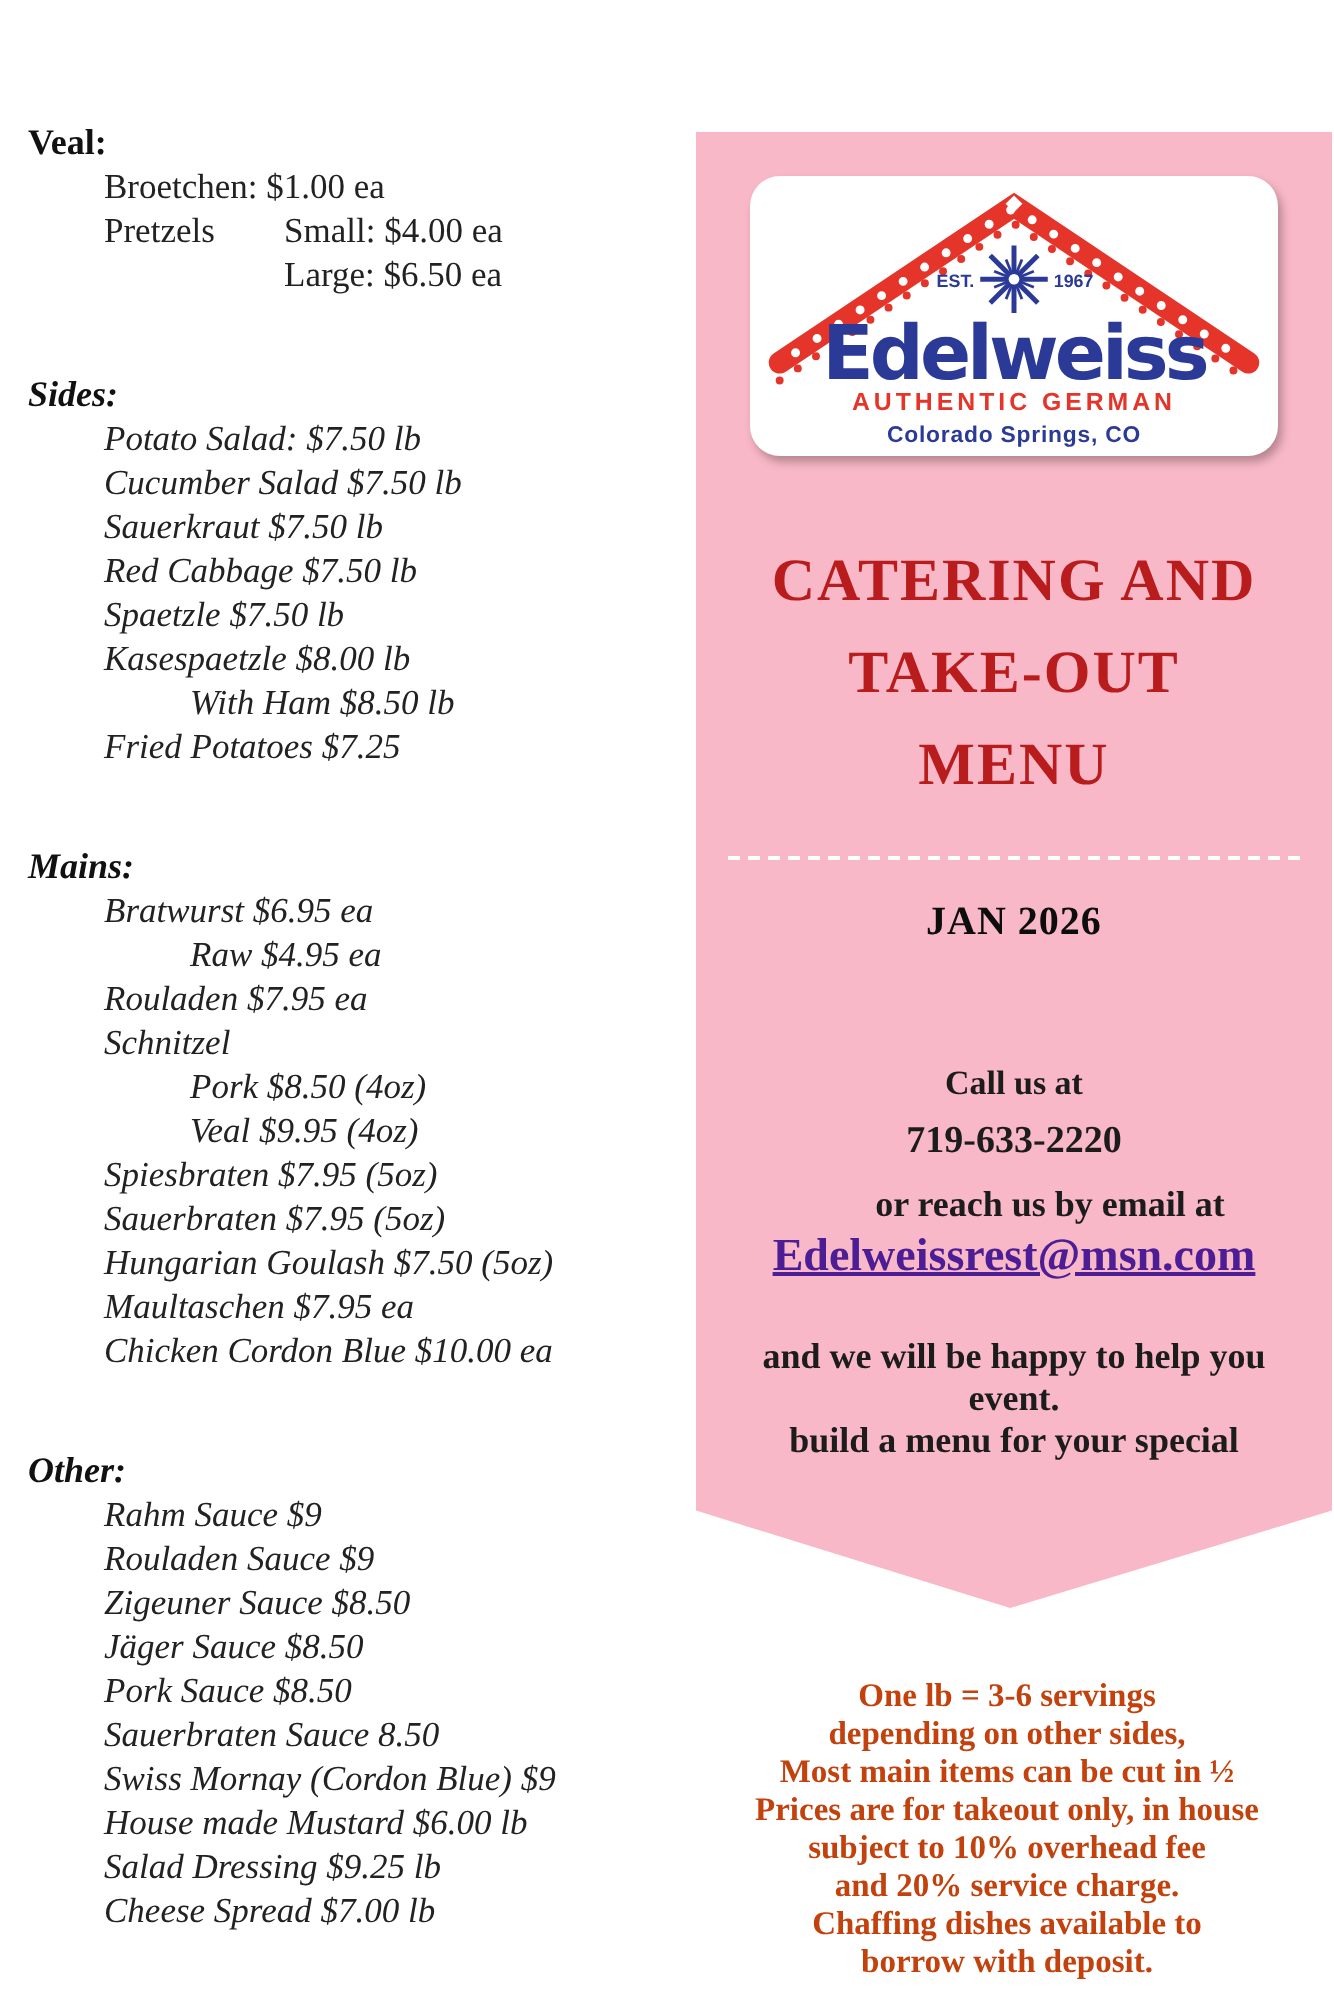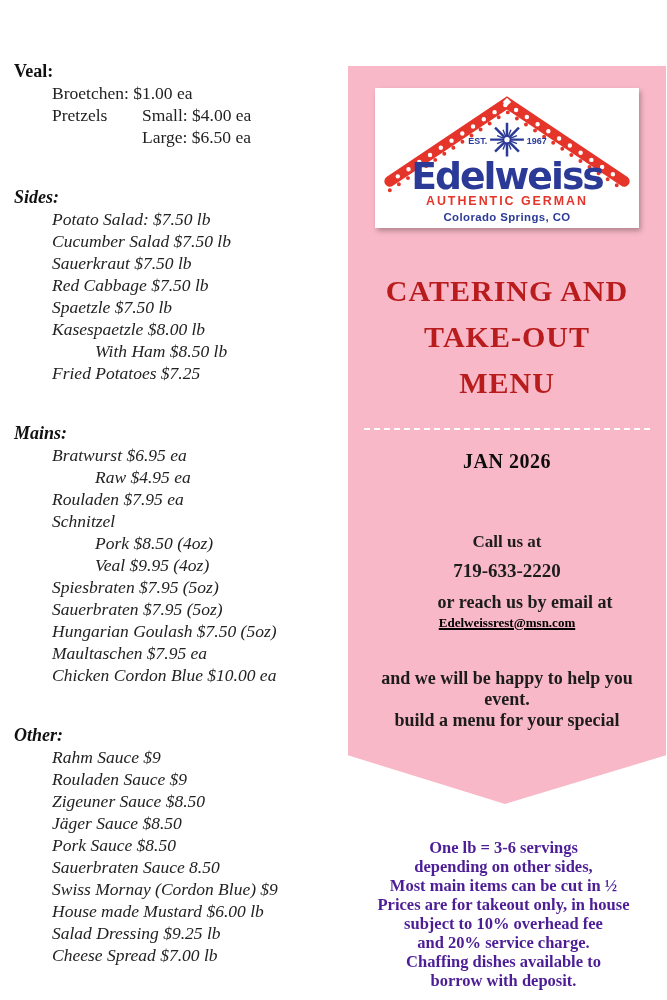--- a/index.html
+++ b/index.html
@@ -27,51 +27,51 @@
   .lv3{padding-left:128px;}
   .row .label{display:inline-block;width:90px;}
 
   
   .ribbon{
     position:absolute;left:348px;top:66px;width:318px;height:738px;
     clip-path:polygon(0 0,100% 0,100% 93.4%,49.4% 100%,0 93.4%);
   }
   .logo-card{
     position:absolute;left:27px;top:22px;width:264px;height:140px;
-    background:#ffffff;box-shadow:2px 3px 5px rgba(0,0,0,.28);
+    background:#ffffff;box-shadow:2px 3px 5px rgba(0,0,0,.28);border-radius:15px;
   }
   .ribbon-title{
     position:absolute;top:202px;left:0;right:0;text-align:center;
     font-weight:bold;font-size:30px;line-height:46px;letter-spacing:1px;color:#b91c1c;
   }
   .dash-sep{
     position:absolute;top:362px;left:16px;right:16px;height:0;
     border-top:2px dashed #ffffff;
   }
   .ribbon-date{
     position:absolute;top:384px;left:0;right:0;text-align:center;
     font-weight:bold;font-size:20px;letter-spacing:.5px;color:#0d0d0d;
   }
   .call-label{position:absolute;top:466px;left:0;right:0;text-align:center;font-weight:bold;font-size:17px;}
   .phone{position:absolute;top:494px;left:0;right:0;text-align:center;font-weight:bold;font-size:19px;}
   .email-label{position:absolute;top:526px;left:0;right:0;text-align:center;font-weight:bold;font-size:18px;padding-left:36px;}
   .email{
     position:absolute;top:549px;left:0;right:0;text-align:center;
-    font-weight:bold;font-size:13px;
-    text-decoration:underline;text-decoration-thickness:2px;color:#000000;
+    font-weight:bold;font-size:23px;
+    text-decoration:underline;text-decoration-thickness:2px;color:#4c1d95;
   }
   .help-text{
     position:absolute;top:579px;left:6px;right:6px;text-align:center;
     font-weight:bold;font-size:18px;line-height:21px;margin-top:23px;
   }
 
   
   .footnote{
     position:absolute;left:340px;top:838px;width:327px;text-align:center;
-    font-weight:bold;font-size:16.5px;line-height:19px;color:#4c1d95;
+    font-weight:bold;font-size:16.5px;line-height:19px;color:#c2410c;
   }
 </style>
 </head>
 <body>
 
 <div class="menu-col" id="menu-sections">
     <div class="section">
       <div class="section-title">Veal:</div>
       <div class="row lv1">Broetchen: $1.00 ea</div>
       <div class="row lv1"><span class="label">Pretzels</span><span>Small: $4.00 ea</span></div>

